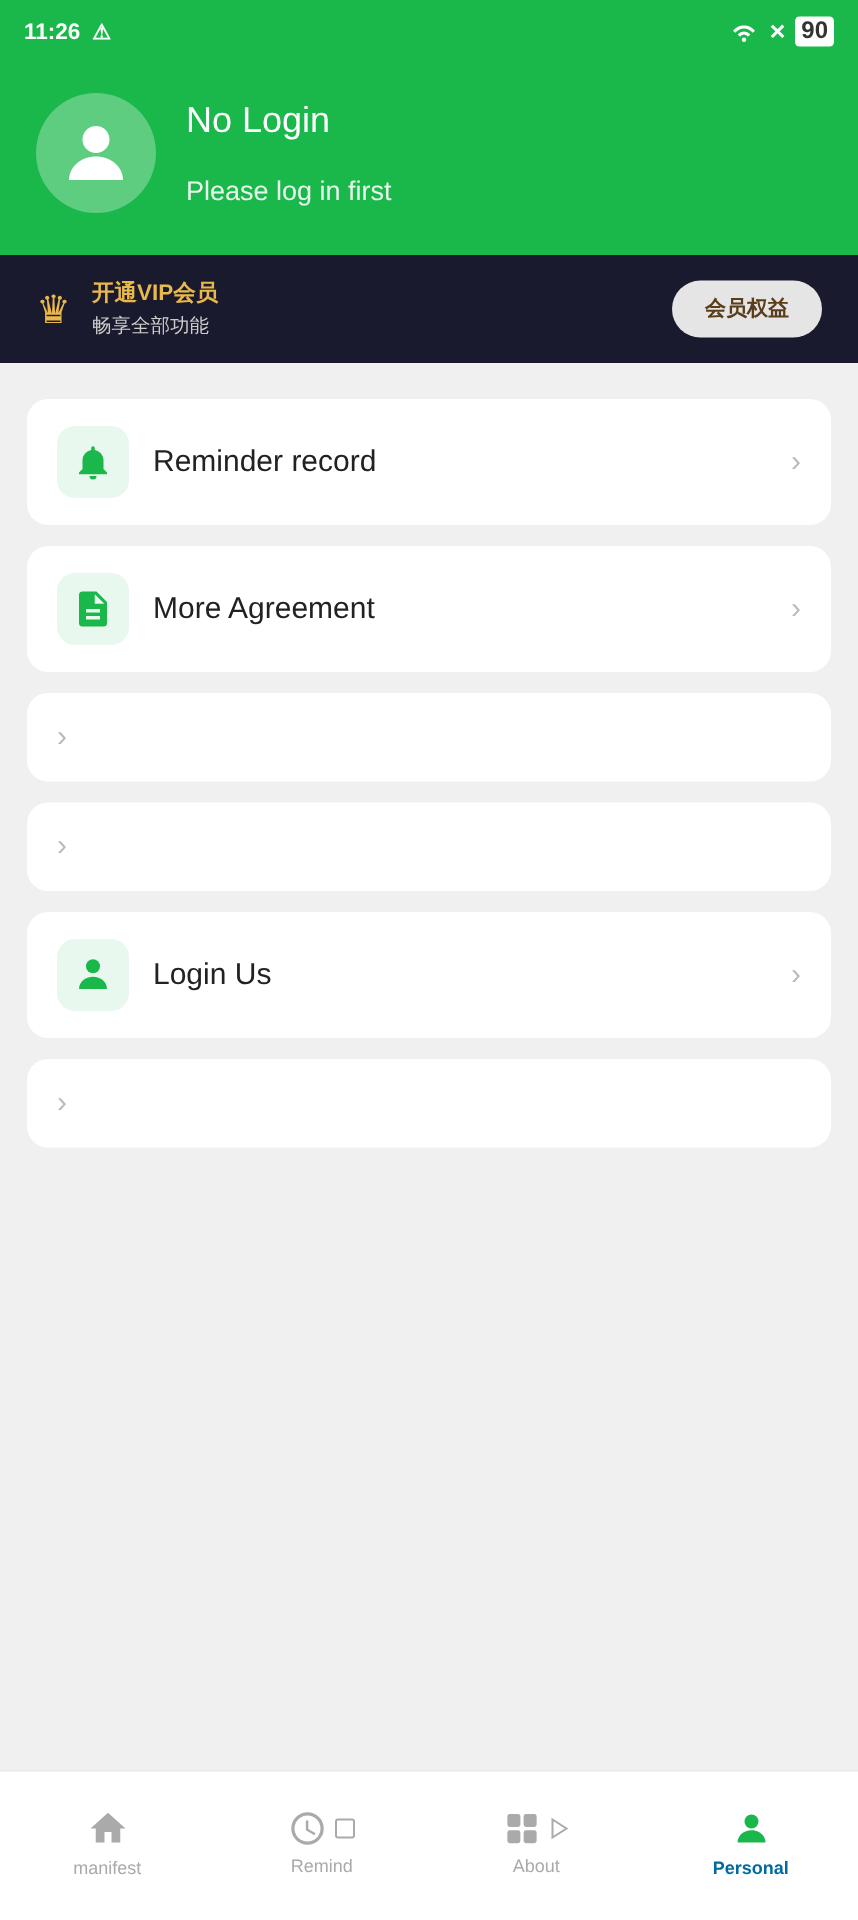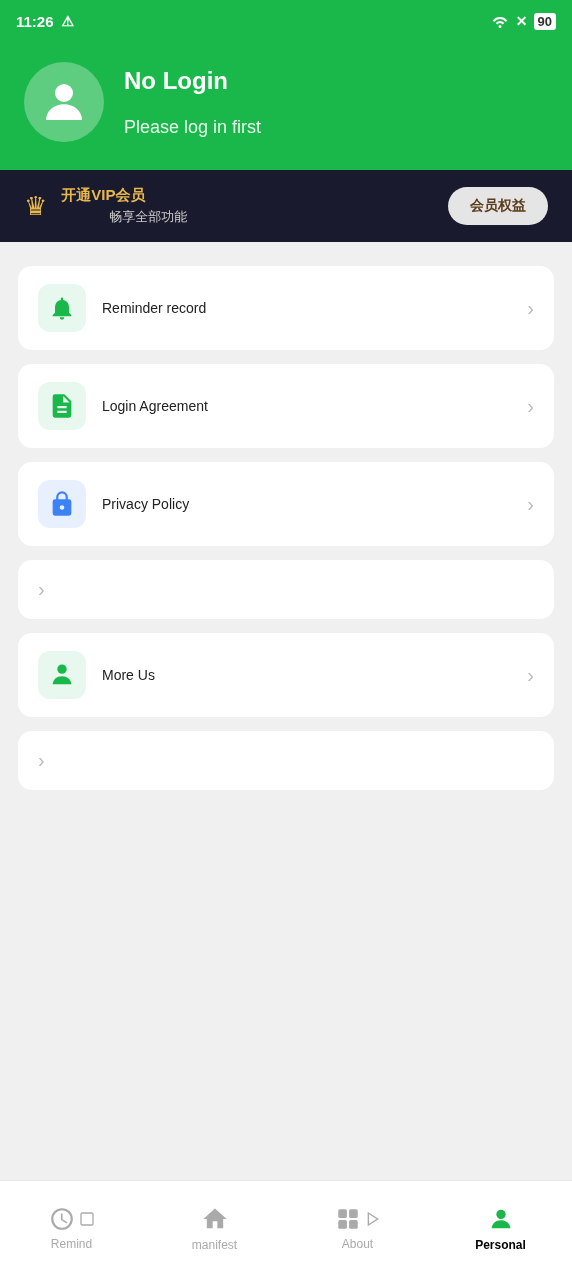--- a/index.html
+++ b/index.html
@@ -35,21 +35,21 @@
       align-items: center;
       gap: 6px;
       color: white;
       font-size: 14px;
     }
     .battery-box {
       background: white;
       border-radius: 3px;
       padding: 1px 4px;
       color: #333;
-      font-size: 13px;
+      font-size: 16px;
       font-weight: 700;
     }
 
     
     .header {
       background: #1ab84a;
       padding: 20px 24px 28px 24px;
       display: flex;
       align-items: center;
       gap: 20px;
@@ -67,21 +67,21 @@
     .avatar svg {
       width: 54px;
       height: 54px;
       fill: white;
     }
     .profile-text {
       color: white;
     }
     .profile-name {
       font-size: 24px;
-      font-weight: 700;
+      font-weight: 400;
       margin-bottom: 22px;
     }
     .profile-sub {
       font-size: 18px;
       opacity: 0.9;
     }
 
     
     .vip-banner {
       background: #1a1a2e;
@@ -106,21 +106,20 @@
       gap: 3px;
     }
     .vip-title {
       color: #e8b84b;
       font-size: 15px;
       font-weight: 600;
     }
     .vip-sub {
       color: #ccc;
       font-size: 13px;
-      margin-left: 48px;
     }
     .vip-btn {
       background: #e5e5e5;
       border: none;
       border-radius: 20px;
       padding: 10px 22px;
       font-size: 14px;
       color: #5a3e1b;
       font-weight: 600;
       cursor: pointer;
@@ -158,21 +157,21 @@
       display: flex;
       align-items: center;
       justify-content: center;
       flex-shrink: 0;
     }
     .menu-icon svg {
       width: 28px;
       height: 28px;
     }
     .menu-label {
-      font-size: 14px;
+      font-size: 20px;
       color: #222;
       font-weight: 500;
     }
     .chevron {
       color: #bbb;
       font-size: 20px;
       font-weight: 400;
     }
 
     
@@ -192,21 +191,21 @@
       justify-content: center;
       gap: 5px;
       cursor: pointer;
       padding-top: 12px;
     }
     .nav-label {
       font-size: 12px;
       color: #aaa;
     }
     .nav-label.active {
-      color: #000000;
+      color: #0369a1;
       font-weight: 600;
     }
   </style>
 </head>
 <body>
 
 <div class="status-bar">
   <div class="status-left">
     <span>11:26</span>
     <span style="font-size:14px;">⚠</span>
@@ -265,81 +264,72 @@
   </div>
 
   <div class="menu-item">
     <div class="menu-item-left">
       <div class="menu-icon" style="background:#e8f8ee;">
 
         <svg viewBox="0 0 24 24" fill="#1ab84a">
           <path d="M14 2H6a2 2 0 00-2 2v16a2 2 0 002 2h12a2 2 0 002-2V8l-6-6zm2 16H8v-2h8v2zm0-4H8v-2h8v2zm-3-5V3.5L18.5 9H13z"></path>
         </svg>
       </div>
-      <span class="menu-label">Login Agreement</span>
-    </div>
-    <span class="chevron">›</span>
-  </div>
-
-  <div class="menu-item">
-    <div class="menu-item-left">
-      <div class="menu-icon" style="background:#e8f0ff;">
-
-        <svg viewBox="0 0 24 24" fill="#3b82f6">
-          <path d="M18 8h-1V6A5 5 0 007 6v2H6a2 2 0 00-2 2v10a2 2 0 002 2h12a2 2 0 002-2V10a2 2 0 00-2-2zm-6 9a2 2 0 110-4 2 2 0 010 4zm3.1-9H8.9V6a3.1 3.1 0 016.2 0v2z"></path>
-        </svg>
-      </div>
-      <span class="menu-label">Privacy Policy</span>
-    </div>
+      <span class="menu-label">More Agreement</span>
+    </div>
+    <span class="chevron">›</span>
+  </div>
+
+  <div class="menu-item">
     <span class="chevron">›</span>
   </div>
 
   <div class="menu-item">
     <span class="chevron">›</span>
   </div>
 
   <div class="menu-item">
     <div class="menu-item-left">
       <div class="menu-icon" style="background:#e8f8ee;">
 
         <svg viewBox="0 0 24 24" fill="#1ab84a">
           <circle cx="12" cy="7" r="4"></circle>
           <path d="M4 20c0-4 3.6-7 8-7s8 3 8 7"></path>
         </svg>
       </div>
-      <span class="menu-label">More Us</span>
+      <span class="menu-label">Login Us</span>
     </div>
     <span class="chevron">›</span>
   </div>
 
   <div class="menu-item">
     <span class="chevron">›</span>
   </div>
 
 </div>
 
 <div class="bottom-nav">
+
+  <div class="nav-item">
+    <svg width="28" height="28" viewBox="0 0 24 24" fill="#aaa">
+      <path d="M10 20v-6h4v6h5v-8h3L12 3 2 12h3v8z"></path>
+    </svg>
+    <span class="nav-label">manifest</span>
+  </div>
 
   <div class="nav-item">
     <div style="display:flex;align-items:center;gap:4px;">
       <svg width="26" height="26" viewBox="0 0 24 24" fill="#aaa">
         <path d="M12 2a10 10 0 100 20A10 10 0 0012 2zm0 18a8 8 0 110-16 8 8 0 010 16zm.5-13H11v6l5.25 3.15.75-1.23-4.5-2.67V7z"></path>
       </svg>
       <svg width="16" height="16" viewBox="0 0 24 24" fill="none" stroke="#aaa" stroke-width="2">
         <rect x="3" y="3" width="18" height="18" rx="2"></rect>
       </svg>
     </div>
     <span class="nav-label">Remind</span>
-  </div>
-
-  <div class="nav-item">
-    <svg width="28" height="28" viewBox="0 0 24 24" fill="#aaa">
-      <path d="M10 20v-6h4v6h5v-8h3L12 3 2 12h3v8z"></path>
-    </svg>
-    <span class="nav-label">manifest</span>
   </div>
 
   <div class="nav-item">
     <div style="display:flex;align-items:center;gap:4px;">
       <svg width="26" height="26" viewBox="0 0 24 24" fill="#aaa">
         <rect x="3" y="3" width="8" height="8" rx="1.5"></rect>
         <rect x="13" y="3" width="8" height="8" rx="1.5"></rect>
         <rect x="3" y="13" width="8" height="8" rx="1.5"></rect>
         <rect x="13" y="13" width="8" height="8" rx="1.5"></rect>
       </svg>

